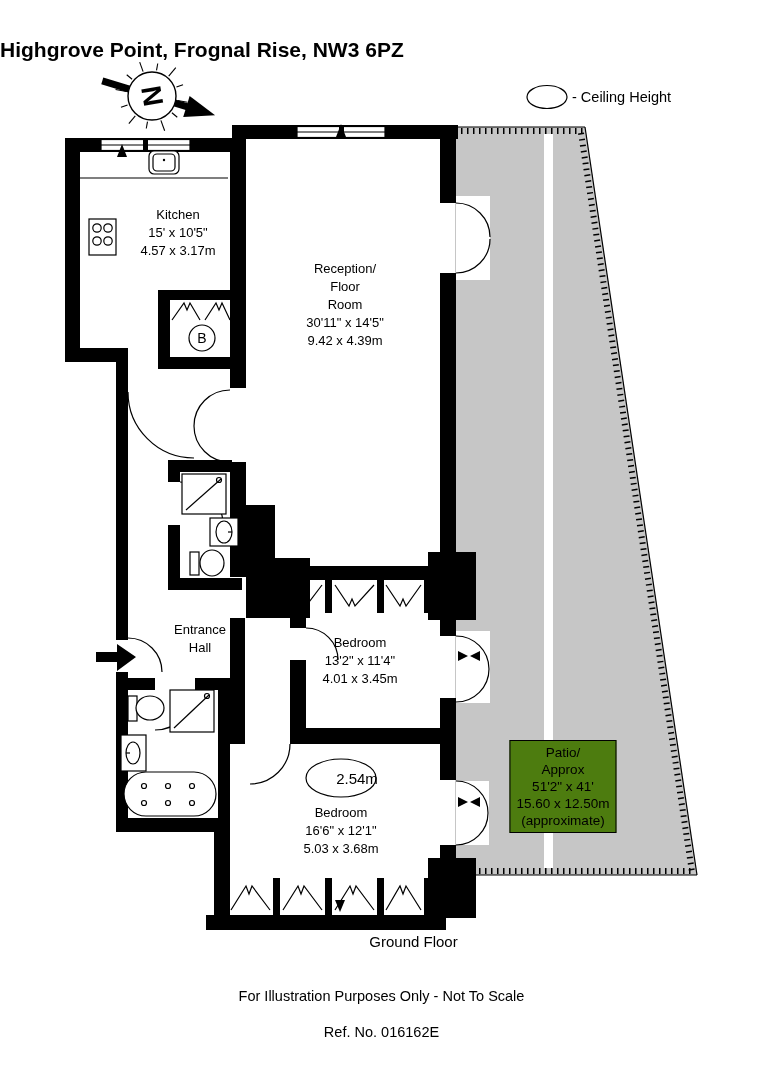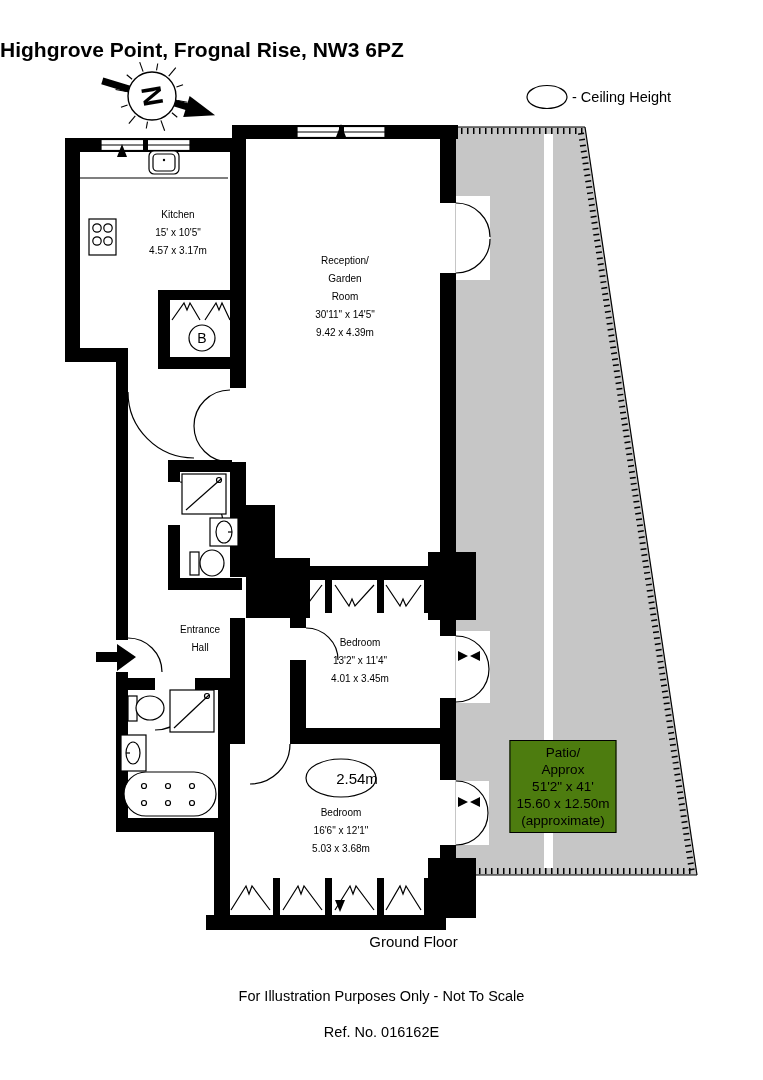--- a/index.html
+++ b/index.html
@@ -1,20 +1,20 @@
 <!DOCTYPE html>
 <html><head>
 <meta charset="utf-8">
 <style>
   html,body{margin:0;padding:0;background:#fff;}
   #stage{position:relative;width:763px;height:1080px;background:#fff;overflow:hidden;
          font-family:"Liberation Sans",sans-serif;color:#000;}
   svg{position:absolute;left:0;top:0;}
   .lbl{position:absolute;transform:translateX(-50%);text-align:center;
-       font-size:10px;line-height:18px;white-space:nowrap;}
+       font-size:13px;line-height:18px;white-space:nowrap;}
   .lbl span{display:block;}
   .title{position:absolute;left:0;top:36px;width:100%;text-align:left;
          font-size:21px;line-height:27px;font-weight:bold;}
   .legend-text{position:absolute;left:572px;top:89px;font-size:14.5px;}
   .patio-label{position:absolute;left:563px;top:740px;transform:translateX(-50%);
        background:#4d7c0f;border:1px solid #000;padding:3px 6px;text-align:center;
        font-size:13.5px;line-height:17px;white-space:nowrap;}
   .patio-label span{display:block;}
   .ellipse-val{position:absolute;transform:translate(-50%,-50%);font-size:15px;margin-left:16px;}
   .b-val{position:absolute;transform:translate(-50%,-50%);font-size:14px;}
@@ -249,23 +249,23 @@
 </div>
 
 <div class="legend-text">- Ceiling Height</div>
 
 <div class="lbl" style="left:178px;top:206px;">
   <span>Kitchen</span>
   <span>15' x 10'5"</span>
   <span>4.57 x 3.17m</span>
 </div>
 
-<div class="lbl" style="left:345px;top:252px;">
+<div class="lbl" style="left:345px;top:260px;">
   <span>Reception/</span>
-  <span>Garden</span>
+  <span>Floor</span>
   <span>Room</span>
   <span>30'11" x 14'5"</span>
   <span>9.42 x 4.39m</span>
 </div>
 
 <div class="lbl" style="left:200px;top:621px;">
   <span>Entrance</span>
   <span>Hall</span>
 </div>
 

